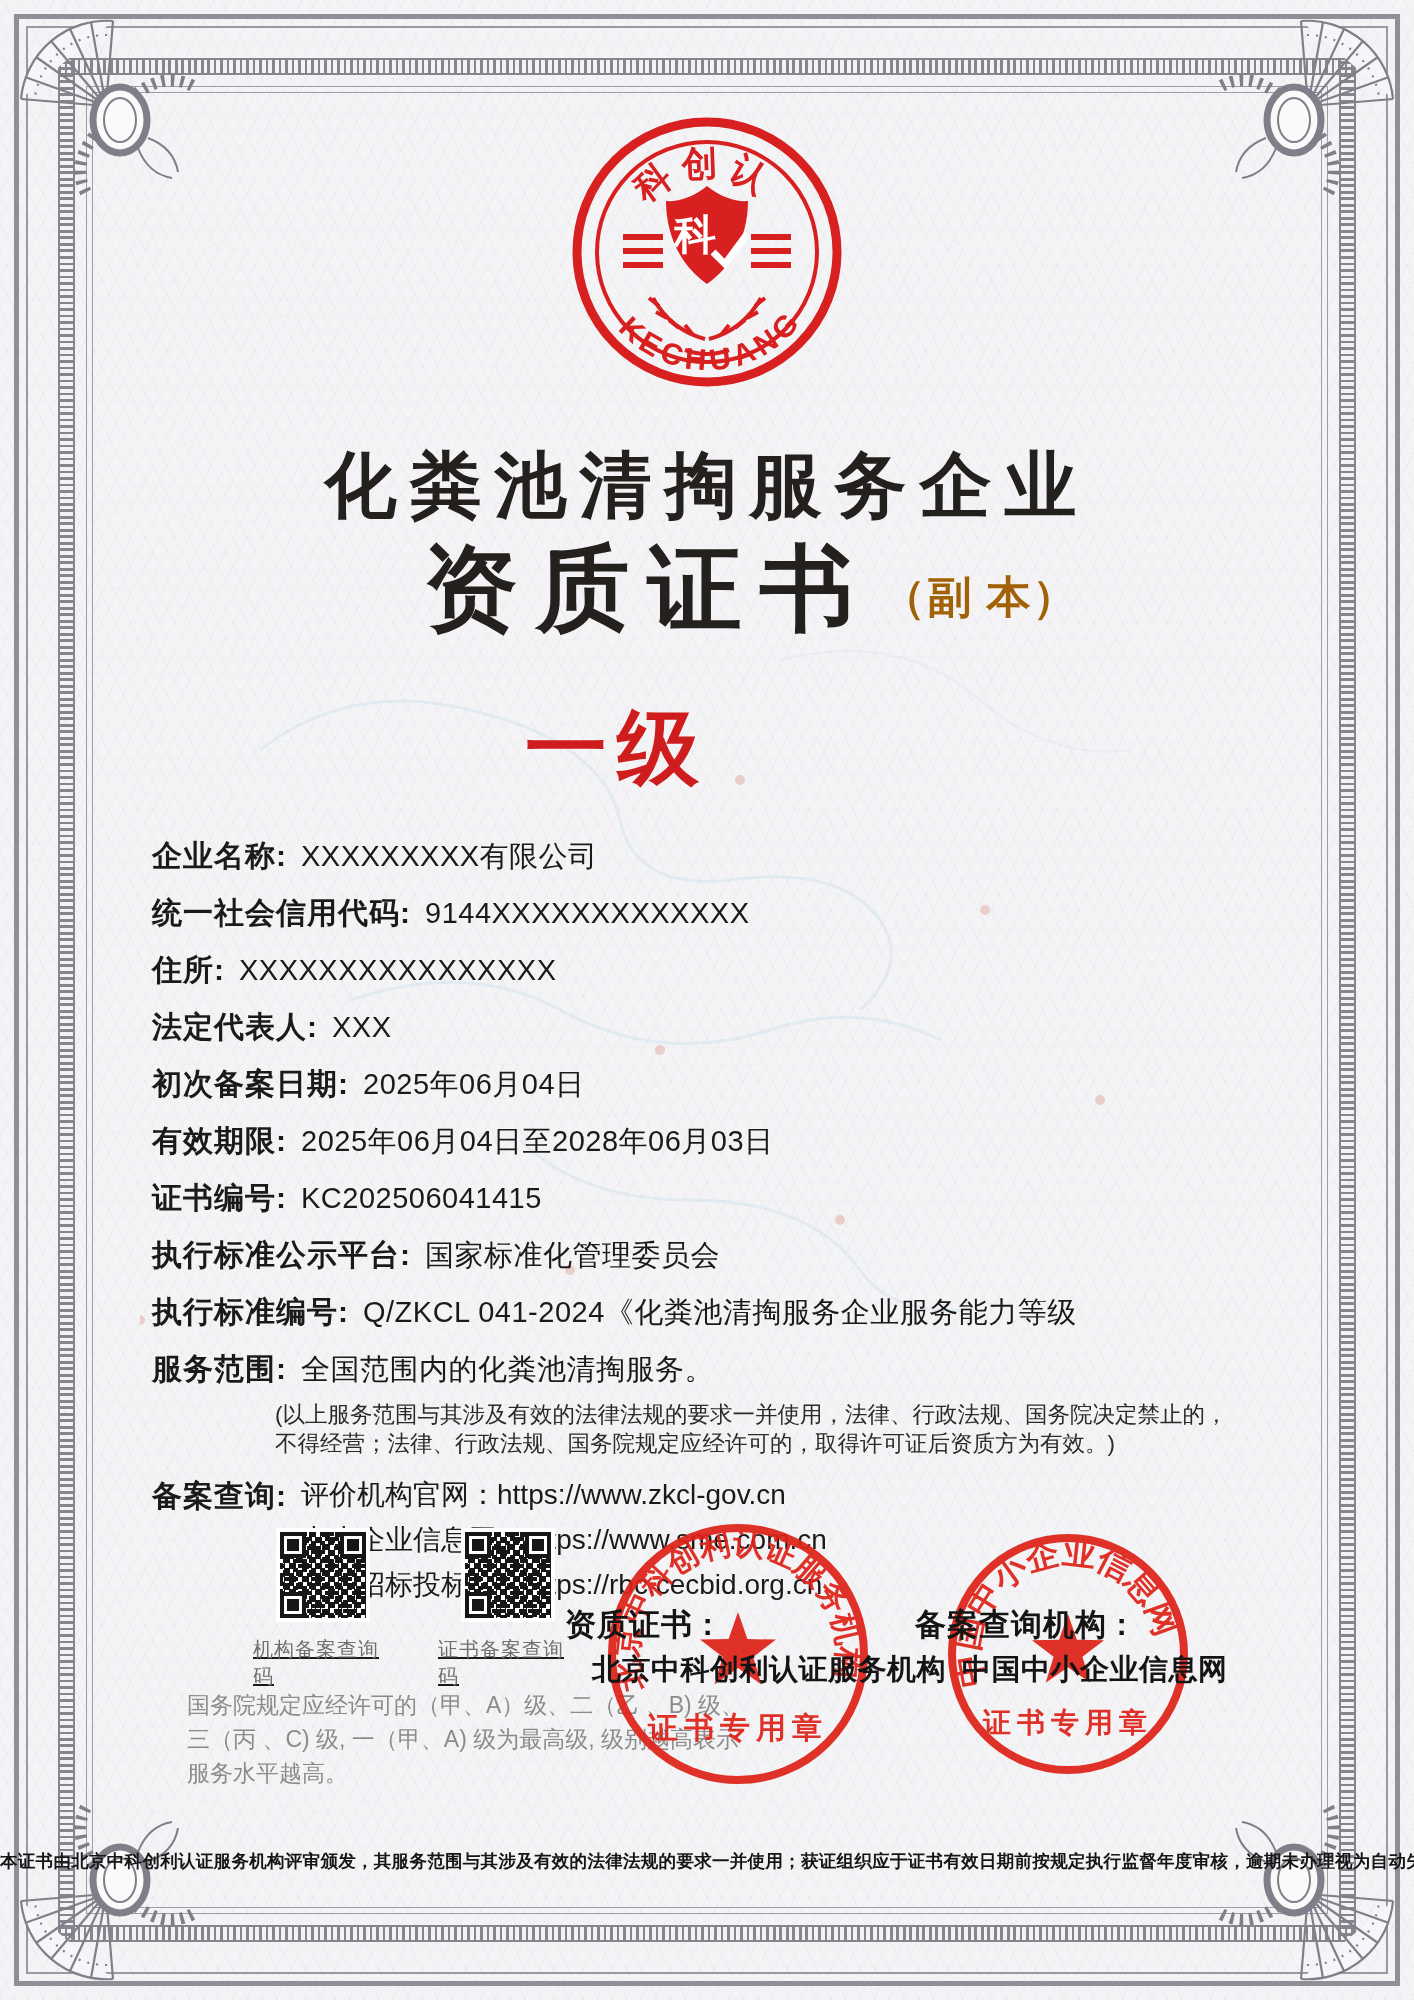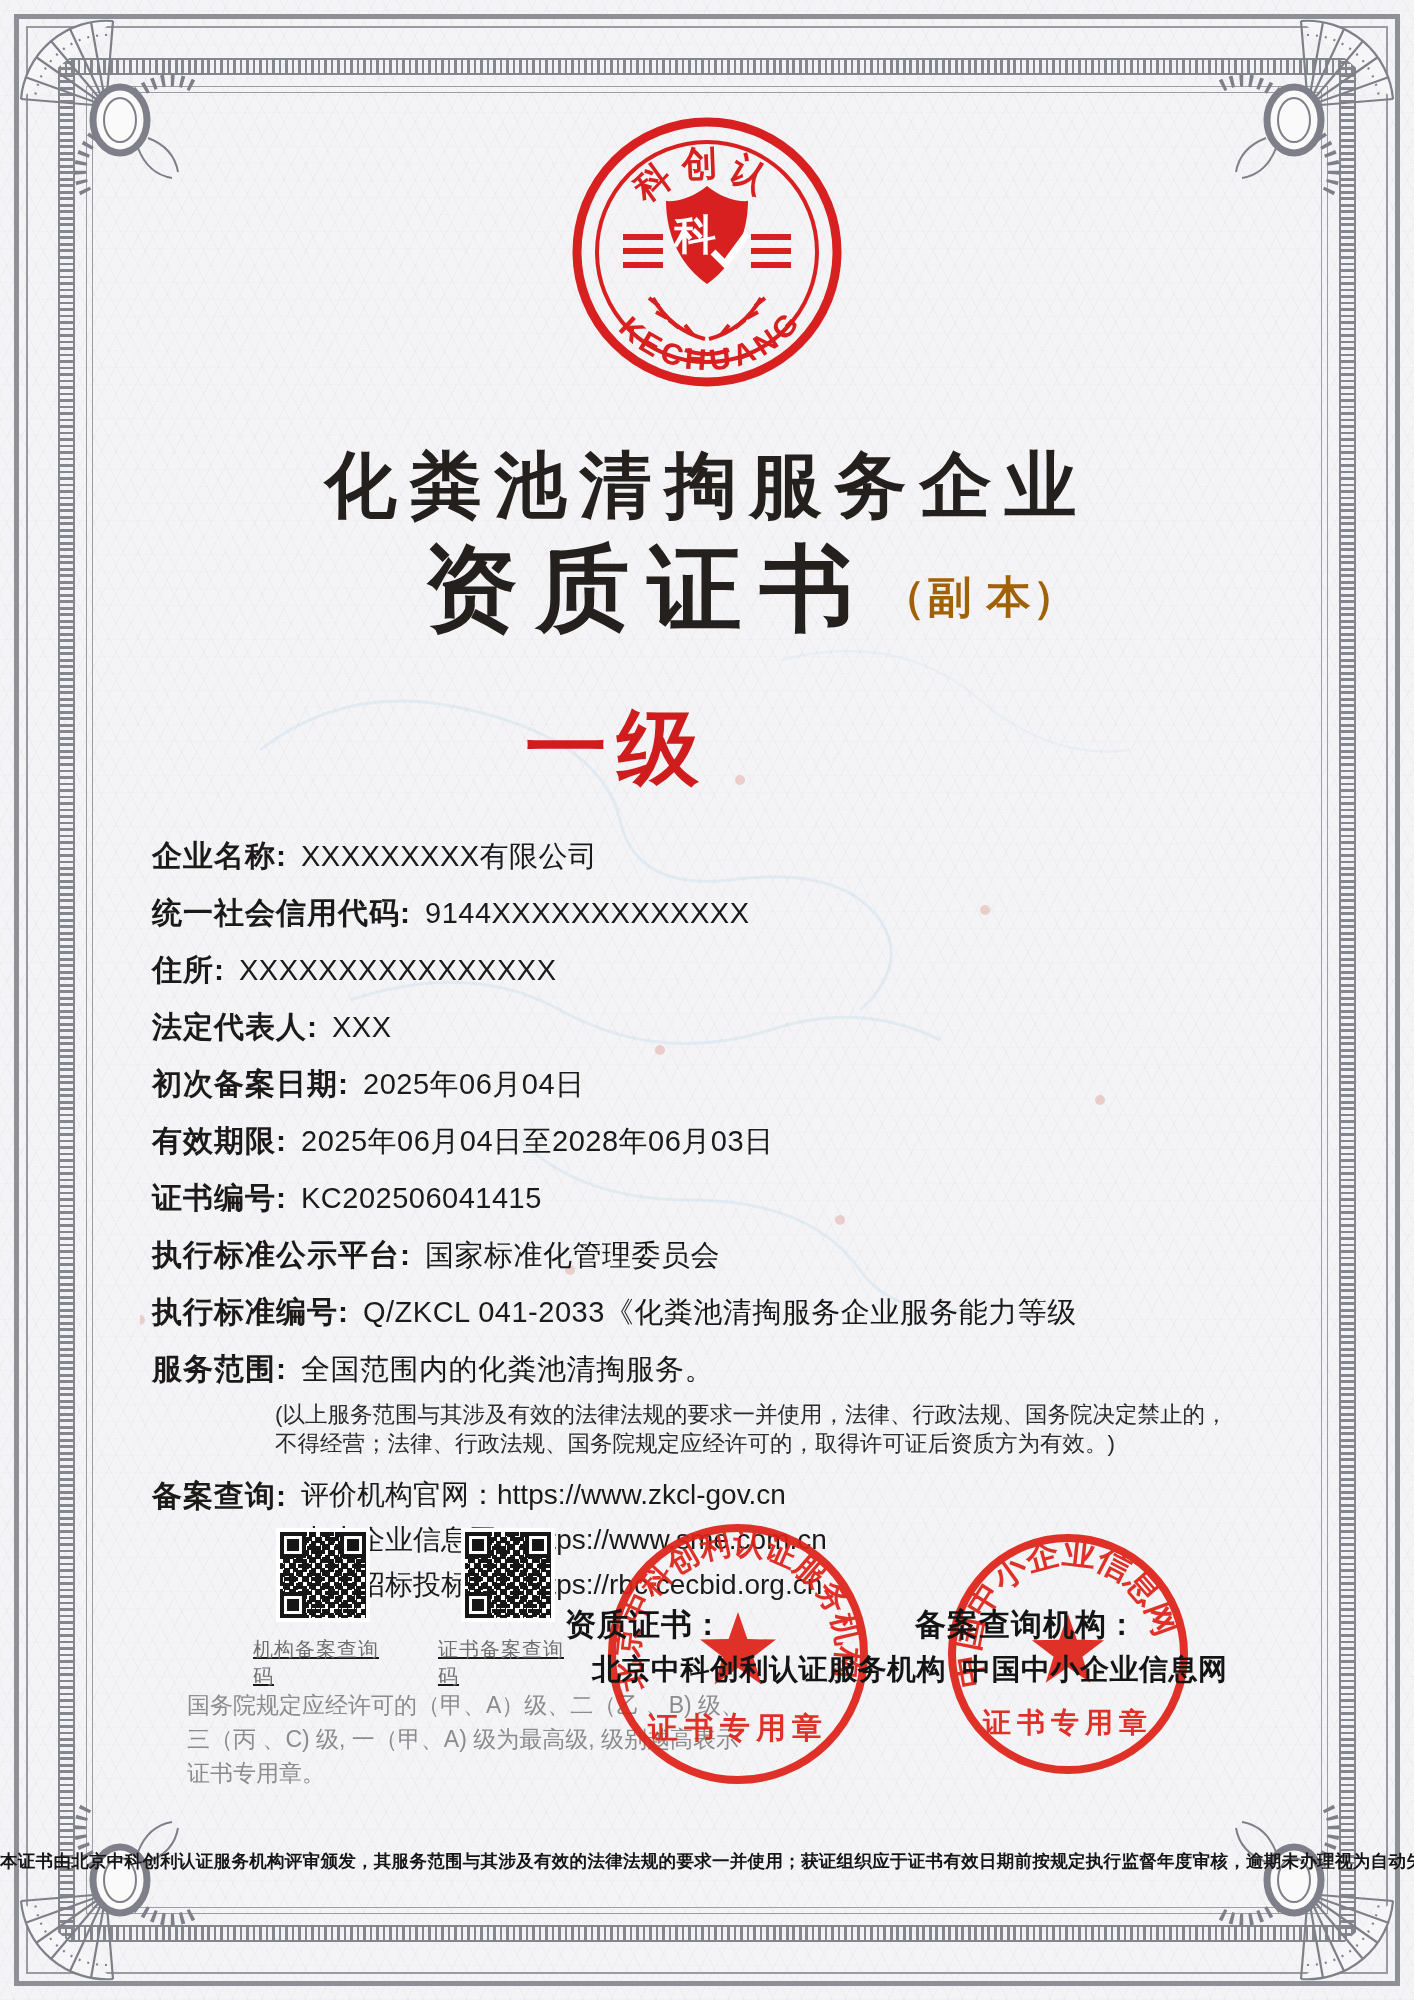--- a/index.html
+++ b/index.html
@@ -220,21 +220,21 @@
     <div class="row">
         <span class="lbl">证书编号:</span>
         <span class="val">KC202506041415</span>
       </div>
     <div class="row">
         <span class="lbl">执行标准公示平台:</span>
         <span class="val">国家标准化管理委员会</span>
       </div>
     <div class="row">
         <span class="lbl">执行标准编号:</span>
-        <span class="val">Q/ZKCL 041-2033《化粪池清掏服务企业服务能力等级</span>
+        <span class="val">Q/ZKCL 041-2024《化粪池清掏服务企业服务能力等级</span>
       </div>
     <div class="row">
         <span class="lbl">服务范围:</span>
         <span class="val">全国范围内的化粪池清掏服务。</span>
       </div>
     <div class="svc-note">
       <div>(以上服务范围与其涉及有效的法律法规的要求一并使用，法律、行政法规、国务院决定禁止的，</div>
       <div>不得经营；法律、行政法规、国务院规定应经许可的，取得许可证后资质方为有效。)</div>
     </div>
     <div class="query">
@@ -264,21 +264,21 @@
           <span class="fp tr"></span>
           <span class="fp bl"></span>
       </div>
       <div class="qr-label">证书备案查询码</div>
     </div>
   </div>
 
   <div class="level-note">
     <div>国务院规定应经许可的（甲、A）级、二（乙 、B) 级、</div>
     <div>三（丙 、C) 级, 一（甲、A) 级为最高级, 级别越高表示</div>
-    <div>证书专用章。</div>
+    <div>服务水平越高。</div>
   </div>
 
   <svg class="seal seal-left" width="280" height="280" viewBox="0 0 280 280">
     <defs>
         <path id="sealArcL" d="M46,174.2 A100,100 0 1 1 234,174.2"></path>
       </defs>
     <circle cx="140" cy="140" r="126" fill="none" stroke="#de2318" stroke-width="8"></circle>
     <text fill="#de2318" font-size="31" font-weight="bold" font-family="Liberation Serif,serif">
       <textPath href="#sealArcL" startOffset="0">北京中科创利认证服务机构</textPath>
     </text>

